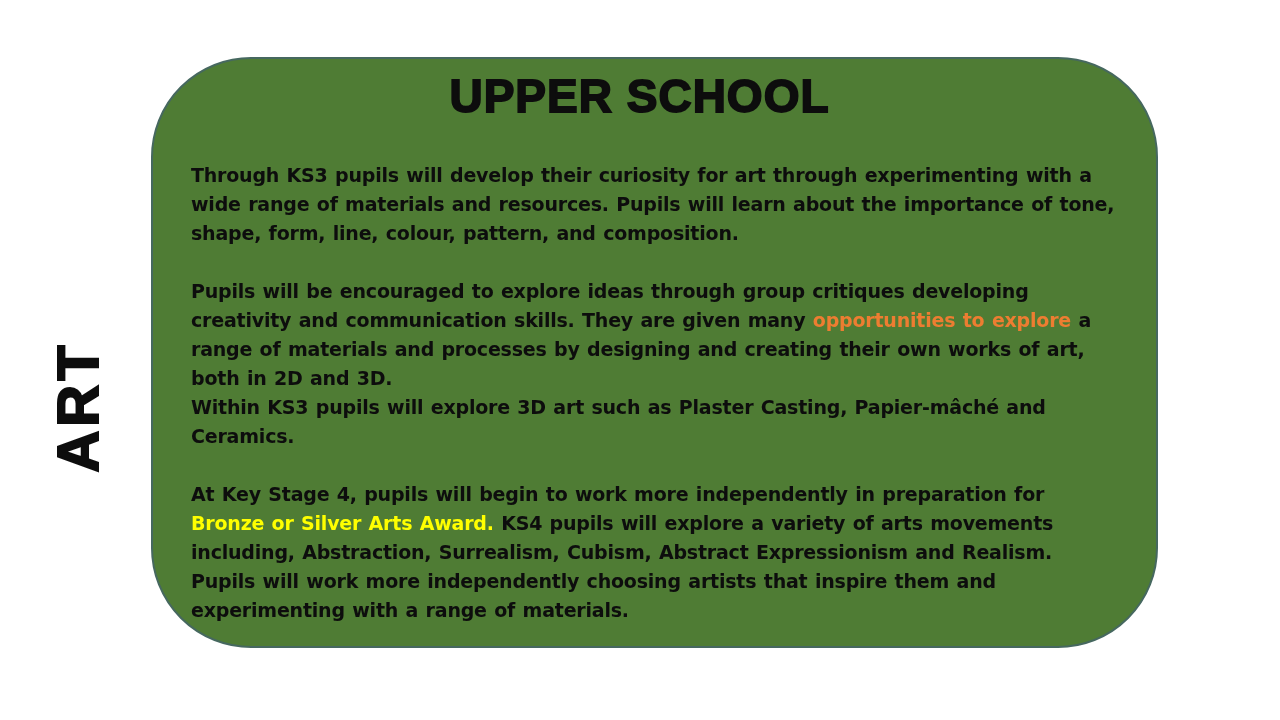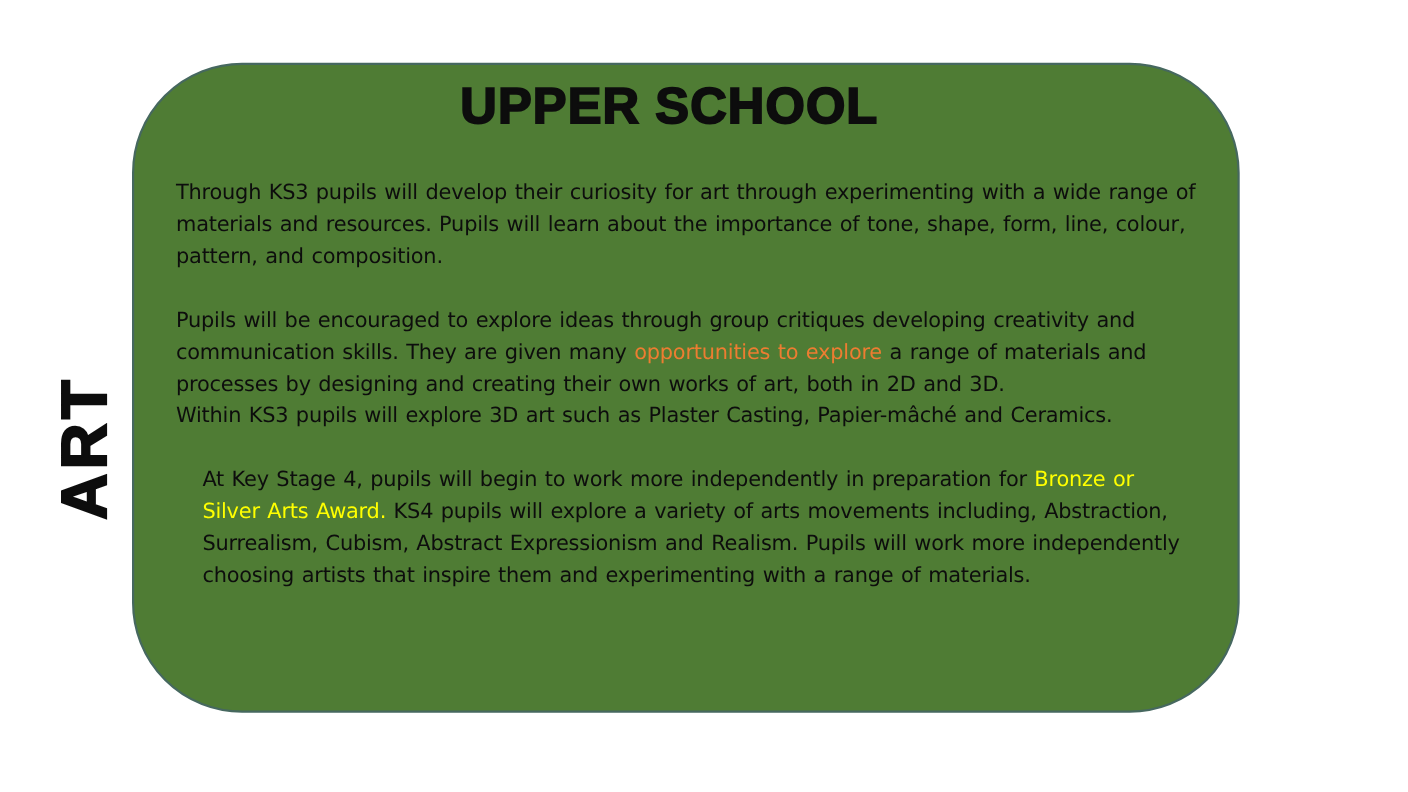--- a/index.html
+++ b/index.html
@@ -24,21 +24,21 @@
     font-family: "Liberation Sans", sans-serif;
     font-weight: 900;
     font-size: 58px;
     letter-spacing: 4px;
     color: var(--ink, #0d0d0d);
     -webkit-text-stroke: 2px var(--ink, #0d0d0d);
     white-space: nowrap;
   }
   .panel {
     position: absolute;
-    left: 120px;
+    left: 151px;
     top: 57px;
     width: 1007px;
     height: 591px;
     background: var(--panel-green, #4f7c34);
     border: 2px solid var(--panel-border, rgba(70, 104, 96, 0.55));
     border-radius: 100px;
     box-sizing: border-box;
   }
   .panel-title {
     position: absolute;
@@ -56,29 +56,28 @@
   }
   .panel-body {
     position: absolute;
     left: 38px;
     top: 102px;
     width: 928px;
     font-size: 19px;
     line-height: 29px;
     letter-spacing: -0.2px;
     word-spacing: 1px;
-    font-weight: 400;
+    font-weight: 700;
     color: var(--ink, #0d0d0d);
   }
   .para {
     margin: 0 0 29px 0;
   }
   .para:last-child {
     margin-bottom: 0;
-    margin-left: 24px;
   }
   .run-black  { color: var(--ink, #0d0d0d); }
   .run-orange { color: var(--hl-orange, #ed7d31); }
   .run-yellow { color: var(--hl-yellow, #ffff00); }
 </style>
 </head>
 <body>
 
 <div class="slide" style="--bg: #ffffff; --panel-green: #4f7c34; --panel-border: #46685f; --ink: #0d0d0d; --hl-orange: #ed7d31; --hl-yellow: #ffff00;">
 

